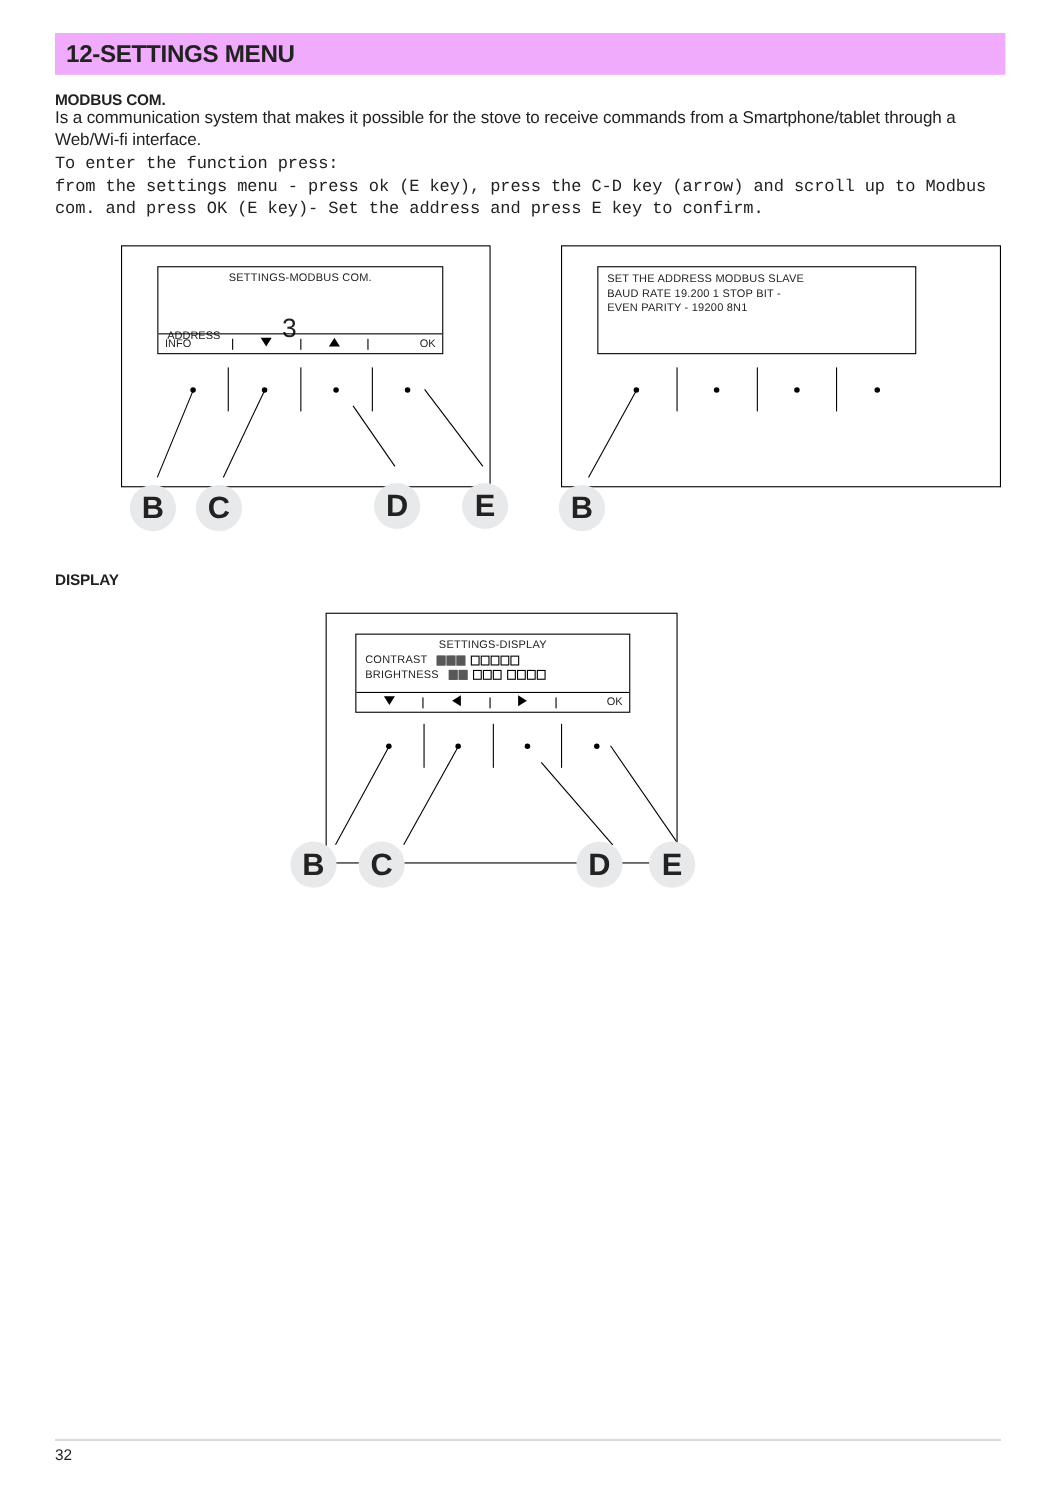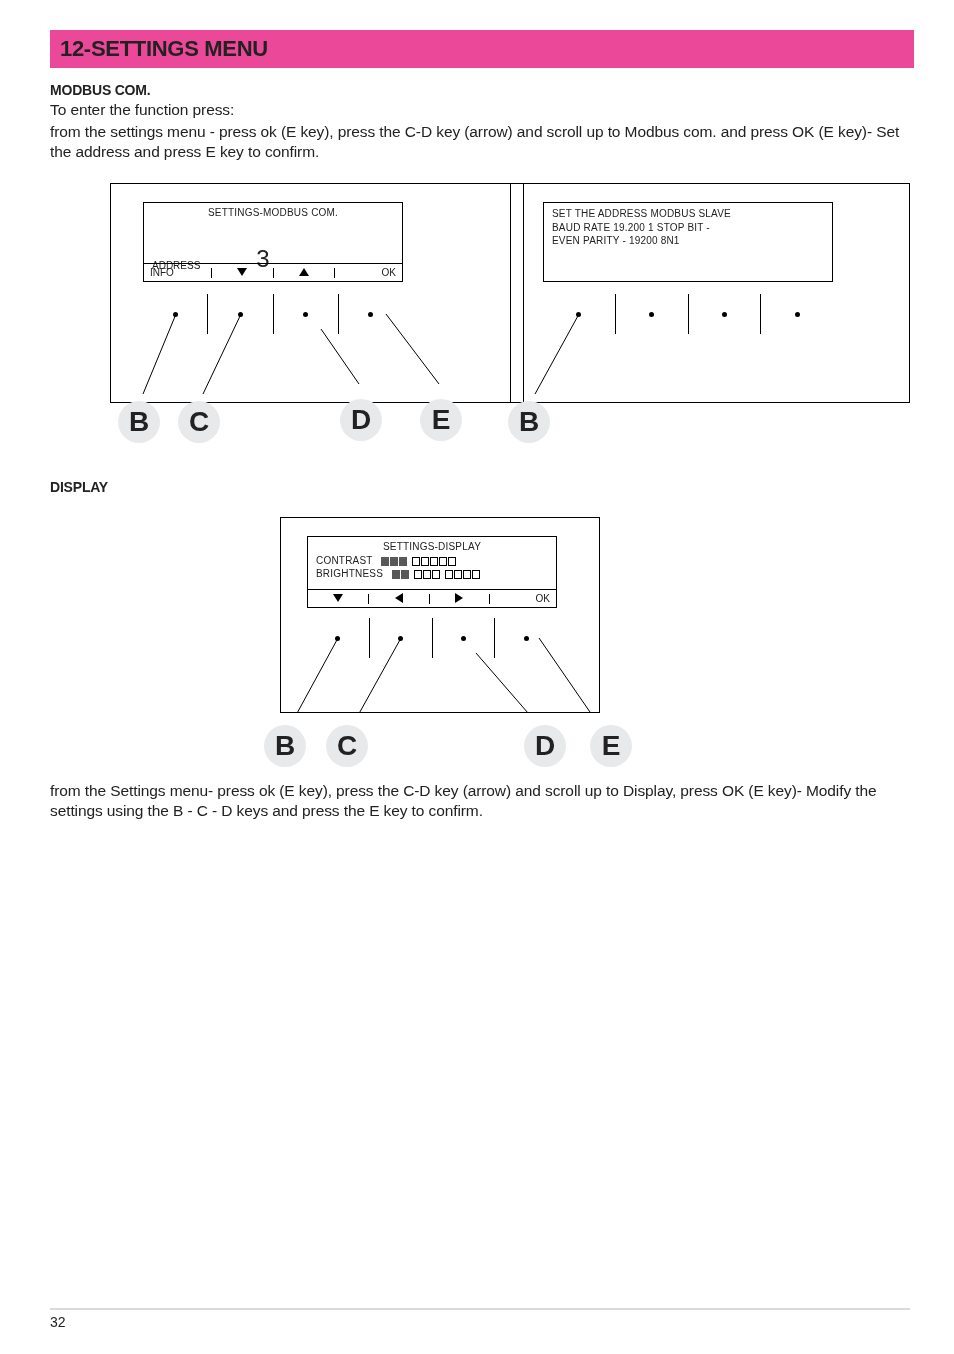--- a/index.html
+++ b/index.html
@@ -6,49 +6,49 @@
   body {
     font-family: "Myriad Pro", "Segoe UI", Arial, sans-serif;
     width: 954px;
     height: 1354px;
     background: #fff;
     color: #222;
     position: relative;
     padding: 30px 40px 0 50px;
   }
   .section-header {
-    background: #ec4899;
+    background: #f0abfc;
     padding: 6px 10px;
     font-weight: 700;
     font-size: 22px;
     font-stretch: condensed;
     letter-spacing: -0.3px;
   }
   .subhead {
     font-weight: 700;
     font-size: 14px;
     font-stretch: condensed;
     margin-top: 14px;
     letter-spacing: -0.2px;
   }
   .body {
     font-size: 15.5px;
     line-height: 1.28;
     font-stretch: condensed;
     letter-spacing: -0.1px;
   }
   .body p { margin-top: 0; }
-  .body .mt { margin-top: 2px; }
+  .body .mt { margin-top: 2px; font-family: Liberation Mono, monospace; }
 
   
   .panel-area { margin-top: 22px; position: relative; height: 290px; }
   .outer {
     position: absolute;
     border: 1.5px solid #000;
-    width: 414px; height: 220px;
+    width: 336px; height: 220px;
   }
   .screen {
     position: absolute;
     border: 1.5px solid #000;
     left: 32px; top: 18px;
     width: 260px; height: 80px;
     font-family: Arial, sans-serif;
   }
   .screen .line {
     font-size: 10px;
@@ -134,20 +134,21 @@
     padding-top: 4px;
   }
 </style>
 </head>
 <body>
 
 <div class="section-header">12-SETTINGS MENU</div>
 
 <div class="subhead">MODBUS COM.</div>
 <div class="body">
+  <p>Is a communication system that makes it possible for the stove to receive commands from a Smartphone/tablet through a Web/Wi-fi interface.</p>
   <p class="mt">To enter the function press:</p>
   <p class="mt">from the settings menu - press ok (E key), press the C-D key (arrow) and scroll up to Modbus com. and press OK (E key)- Set the address and press E key to confirm.</p>
 </div>
 
 <div class="panel-area">
 
   <div class="outer" style="left:60px; top:0;">
     <div class="screen">
       <div class="line title">SETTINGS-MODBUS COM.</div>
       <div class="row">
@@ -214,21 +215,21 @@
     <svg class="leads">
       <line x1="68" y1="130" x2="24" y2="210" stroke="#000"></line>
     </svg>
   </div>
   <div class="bubble" style="left:458px; top:218px;">B</div>
 </div>
 
 <div class="subhead" style="margin-top:6px;">DISPLAY</div>
 
 <div class="panel-area" style="height:260px;">
-  <div class="outer" style="left:230px; top:0; width:320px; height:196px;">
+  <div class="outer" style="left:246px; top:0; width:320px; height:228px;">
     <div class="screen" style="left:26px; width:250px; height:72px;">
       <div class="line title">SETTINGS-DISPLAY</div>
       <div class="line">
         <span>CONTRAST</span>
         <span class="blocks">
           <span class="blk fill"></span>
             <span class="blk fill"></span>
             <span class="blk fill"></span>
             <span class="gap"></span>
           <span class="blk"></span>
@@ -285,16 +286,15 @@
       <line x1="258" y1="120" x2="320" y2="210" stroke="#000"></line>
     </svg>
   </div>
   <div class="bubble" style="left:214px; top:208px;">B</div>
   <div class="bubble" style="left:276px; top:208px;">C</div>
   <div class="bubble" style="left:474px; top:208px;">D</div>
   <div class="bubble" style="left:540px; top:208px;">E</div>
 </div>
 
 <div class="body" style="margin-top:4px;">
-  <p class="mt">from the Settings menu- press ok (E key), press the C-D key (arrow) and scroll up to Display, press OK (E key)- Modify the settings using the B - C - D keys and press the E key to confirm.</p>
 </div>
 
 <div class="page-num">32</div>
 
 </body></html>

